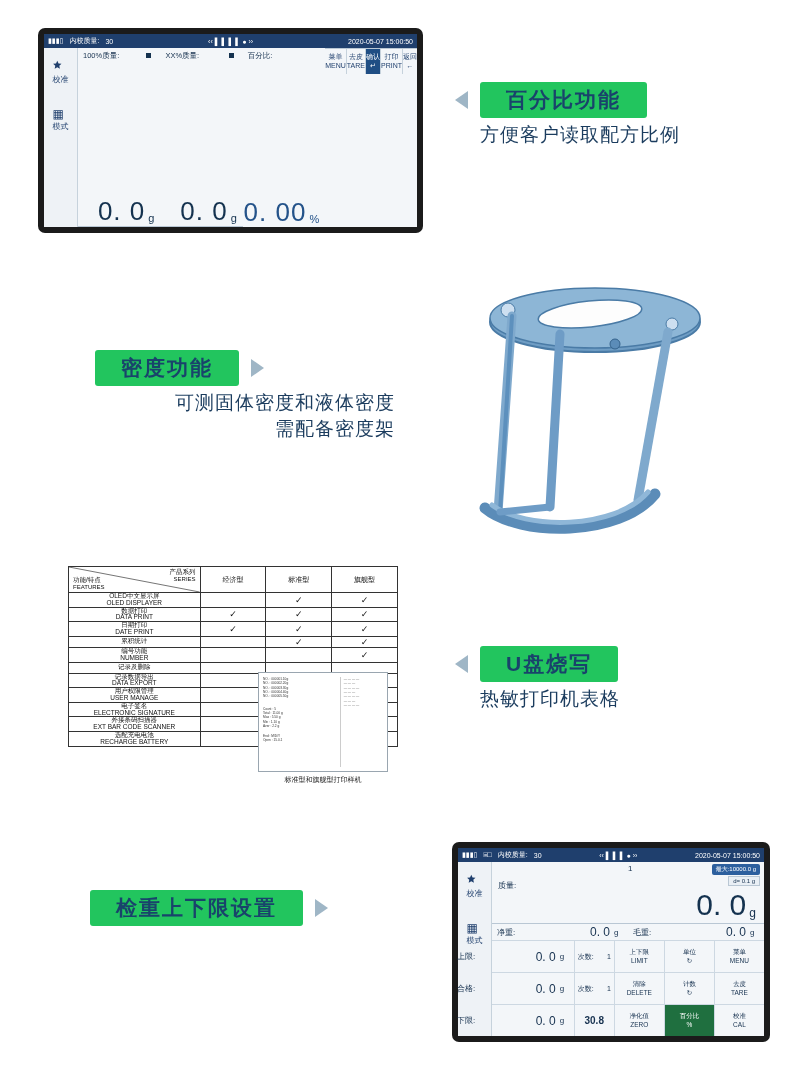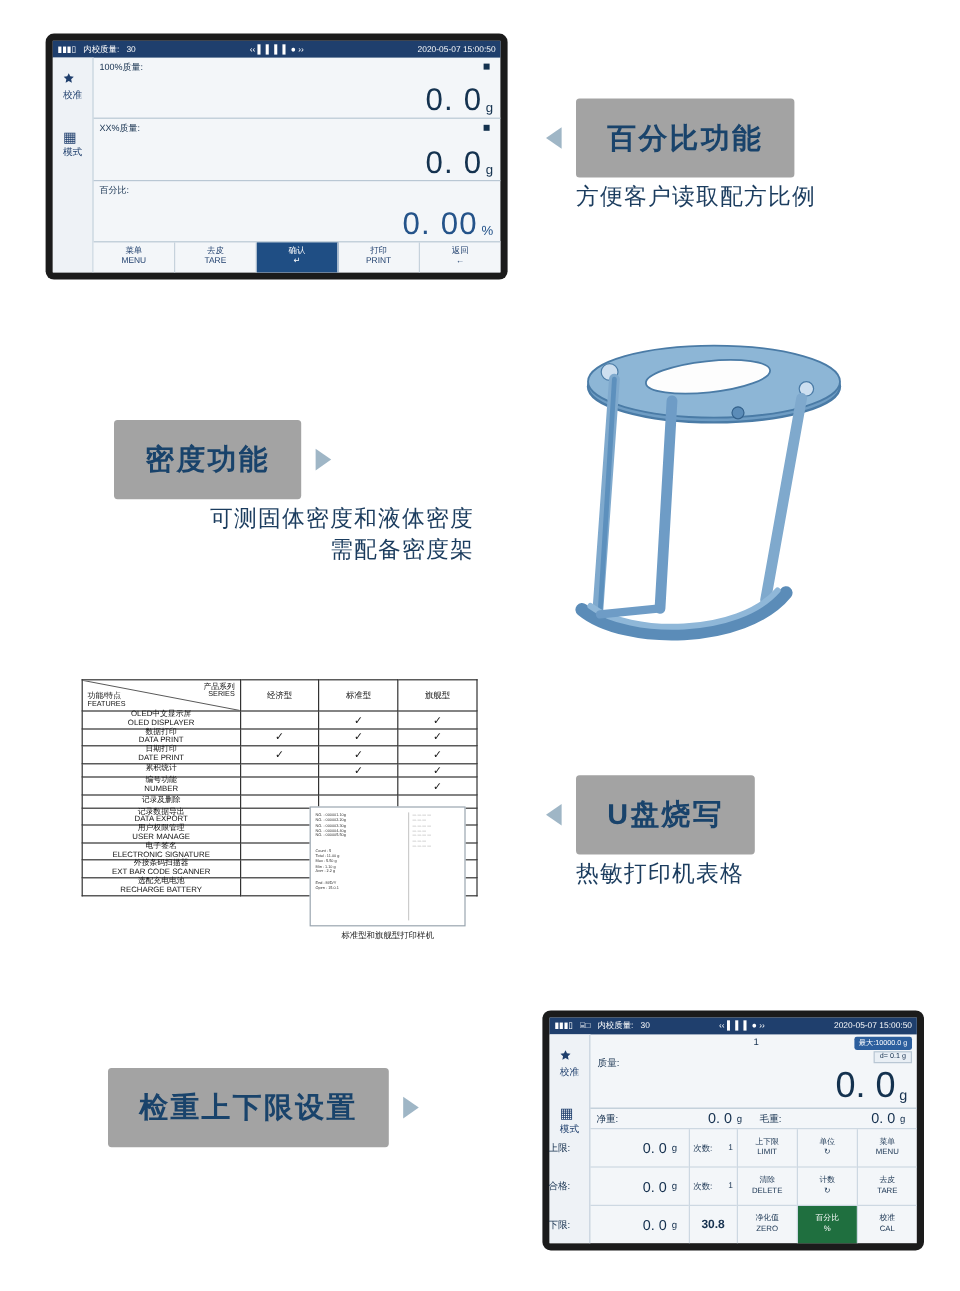--- a/index.html
+++ b/index.html
@@ -8,26 +8,26 @@
     width: 800px; height: 1076px;
     background: #ffffff;
     font-family: "Liberation Sans", sans-serif;
     position: relative;
     overflow: hidden;
   }
 
   
   .feature-badge {
     display:inline-block;
-    background:#a3a3a3;
+    background:#22c55e;
     color:#19436b;
-    font-size:24px;
+    font-size:21px;
     font-weight:bold;
     letter-spacing:2px;
-    padding:17px 26px;
+    padding:4px 26px;
     border-radius:3px;
   }
   .feature-desc {
     color:#1b3c5e;
     font-size:19px;
     line-height:1.35;
     margin-top:4px;
     letter-spacing:1px;
   }
   .tri {
@@ -69,21 +69,21 @@
     width:34px;
     background:#eef2f6;
     border-right:1px solid #c6d2dc;
     display:flex;flex-direction:column;
     align-items:center;
     padding-top:8px;
     gap:22px;
     font-size:8px;color:#1f3f6d;
   }
   .scr-left .ico { font-size:12px; }
-  .scr-main { flex:1; display:flex; flex-direction:column; }
+  .scr-main { flex:1; display:flex; flex-direction:row; }
   .row {
     border-bottom:1px solid #b9c7d4;
     position:relative;
     flex:1;
     display:flex;
     align-items:flex-end;
     justify-content:flex-end;
     padding:0 6px 2px 0;
   }
   .row .lbl {

